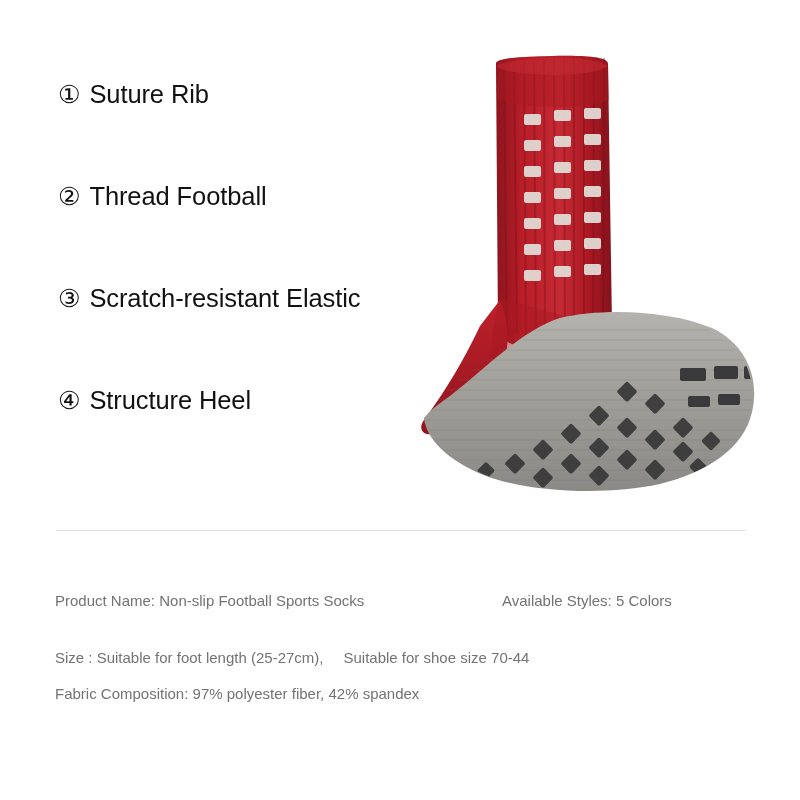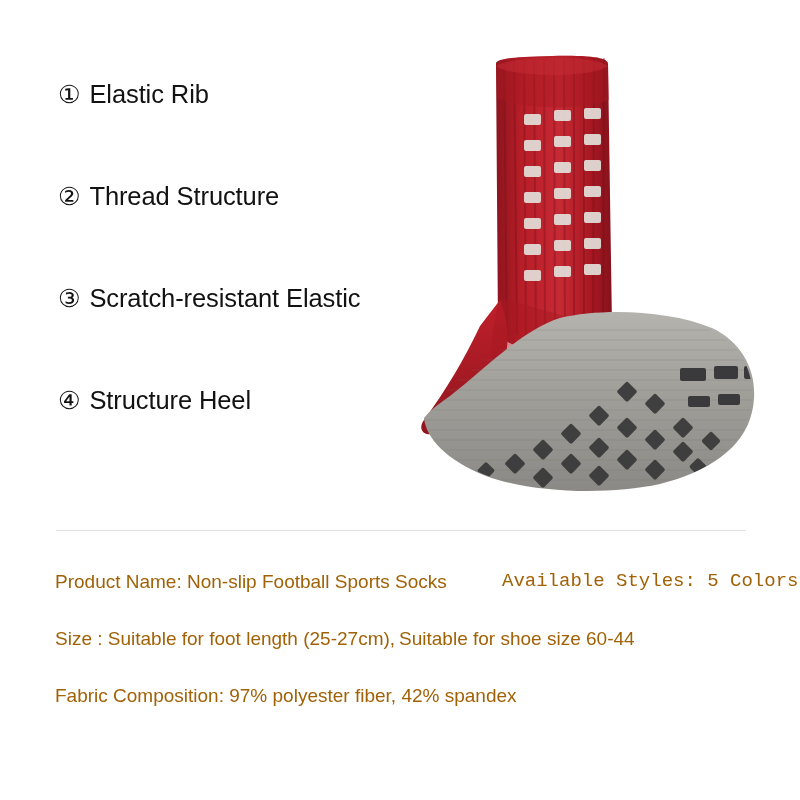--- a/index.html
+++ b/index.html
@@ -67,45 +67,46 @@
 
   
   #spec-block {
     position: absolute;
     left: 55px;
     top: 572px;
     width: 720px;
   }
   .spec-line {
     height: 57px;
-    font-size: 19px;
+    font-size: 15px;
     line-height: 1;
-    color: #a16207;
+    color: #737373;
     white-space: nowrap;
+    align-items: center;
   }
   .spec-line.two-col {
     display: flex;
   }
   .spec-primary { width: 447px; flex: 0 0 auto; }
-  .spec-secondary { flex: 0 0 auto; font-family: Liberation Mono, monospace; }
-  .spec-part-a { margin-right: 4px; }
+  .spec-secondary { flex: 0 0 auto; }
+  .spec-part-a { margin-right: 20px; }
 </style>
 </head>
 <body>
 
 <div id="feature-list">
 
   <div class="feature-row">
     <span class="feature-num">①</span>
-    <span class="feature-label">Elastic Rib</span>
+    <span class="feature-label">Suture Rib</span>
   </div>
 
   <div class="feature-row">
     <span class="feature-num">②</span>
-    <span class="feature-label">Thread Structure</span>
+    <span class="feature-label">Thread Football</span>
   </div>
 
   <div class="feature-row">
     <span class="feature-num">③</span>
     <span class="feature-label">Scratch-resistant Elastic</span>
   </div>
 
   <div class="feature-row">
     <span class="feature-num">④</span>
     <span class="feature-label">Structure Heel</span>
@@ -265,20 +266,20 @@
 
 <div id="spec-block">
 
   <div class="spec-line two-col">
     <span class="spec-primary">Product Name: Non-slip Football Sports Socks</span>
     <span class="spec-secondary">Available Styles: 5 Colors</span>
   </div>
 
   <div class="spec-line two-col">
     <span class="spec-part-a">Size : Suitable for foot length (25-27cm),</span>
-    <span>Suitable for shoe size 60-44</span>
+    <span>Suitable for shoe size 70-44</span>
   </div>
 
   <div class="spec-line">
     <span>Fabric Composition: 97% polyester fiber, 42% spandex</span>
   </div>
 
 </div>
 
 </body></html>

